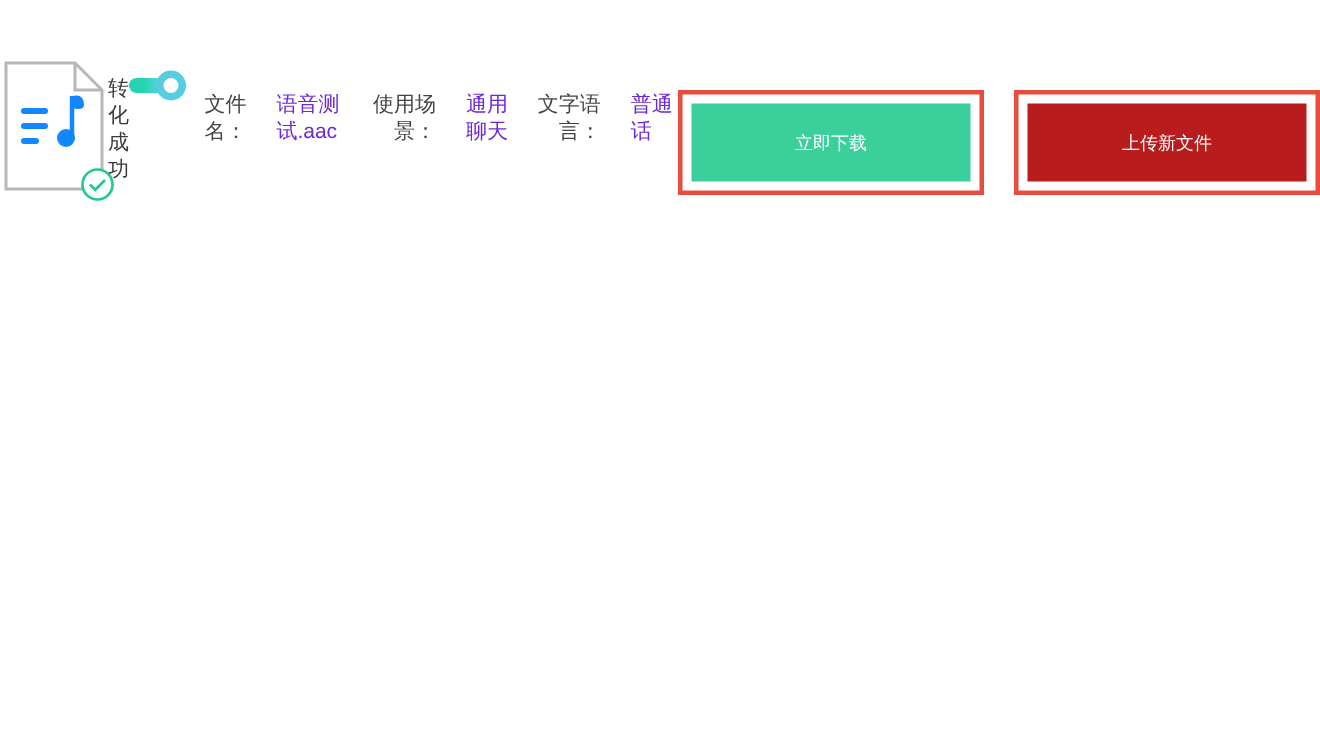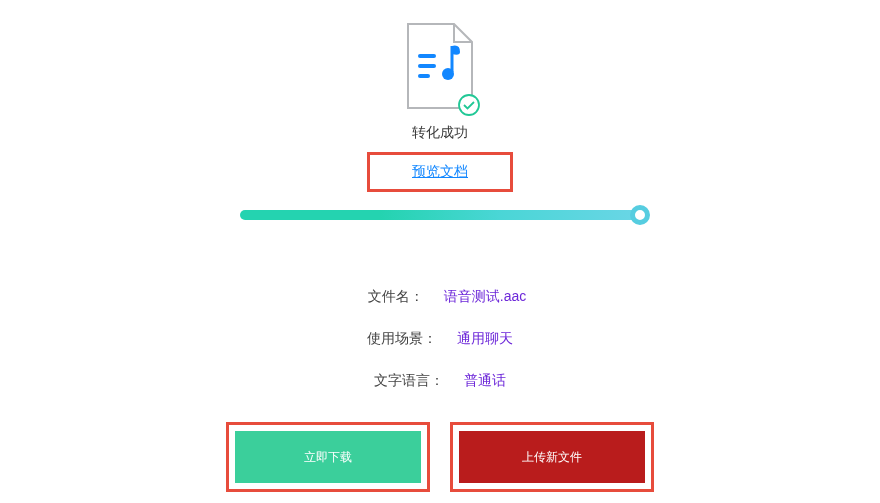--- a/index.html
+++ b/index.html
@@ -11,23 +11,23 @@
       width: 880px;
       height: 503px;
       background: #ffffff;
       font-family: "Microsoft YaHei", sans-serif;
       font-size: 14px;
       color: #666;
       position: relative;
     }
     .container {
       display: flex;
-      flex-direction: column;
+      flex-direction: row;
       align-items: center;
-      padding-top: 22px;
+      padding-top: 40px;
       border-radius: 31px;
     }
     .file-icon-wrap {
       position: relative;
       width: 72px;
       height: 90px;
       margin-bottom: 12px;
     }
     .file-icon-wrap svg {
       display: block;
@@ -127,23 +127,20 @@
       <circle cx="44" cy="52" r="6" fill="#1287ff"></circle>
     </svg>
     <svg width="22" height="22" viewBox="0 0 22 22" style="position:absolute; right:-4px; bottom:-4px;">
       <circle cx="11" cy="11" r="10" fill="#ffffff" stroke="#21c896" stroke-width="1.8"></circle>
       <path d="M 6 11 L 9.5 14.5 L 16 8" fill="none" stroke="#21c896" stroke-width="1.8"></path>
     </svg>
   </div>
 
   <div class="status-text">转化成功</div>
 
-  <div class="preview-link-box">
-    <a class="preview-link">预览文档</a>
-  </div>
 
   <div class="progress-wrap">
     <div class="progress-bar"></div>
     <div class="progress-knob"></div>
   </div>
 
   <div class="detail-row">
     <span class="detail-label">文件名：</span>
     <span class="detail-value">语音测试.aac</span>
   </div>

